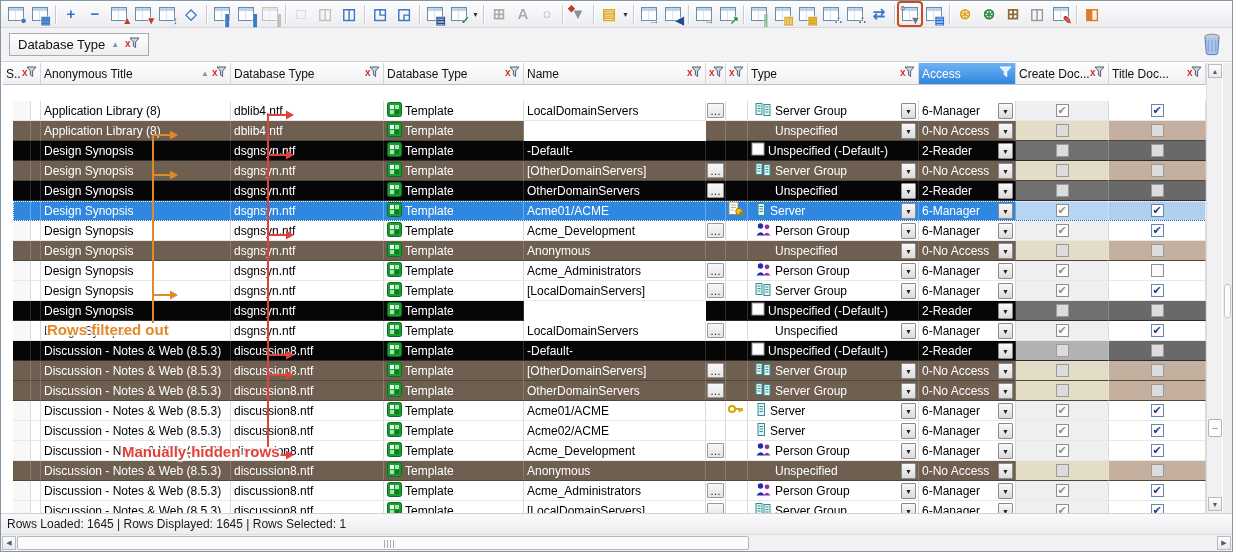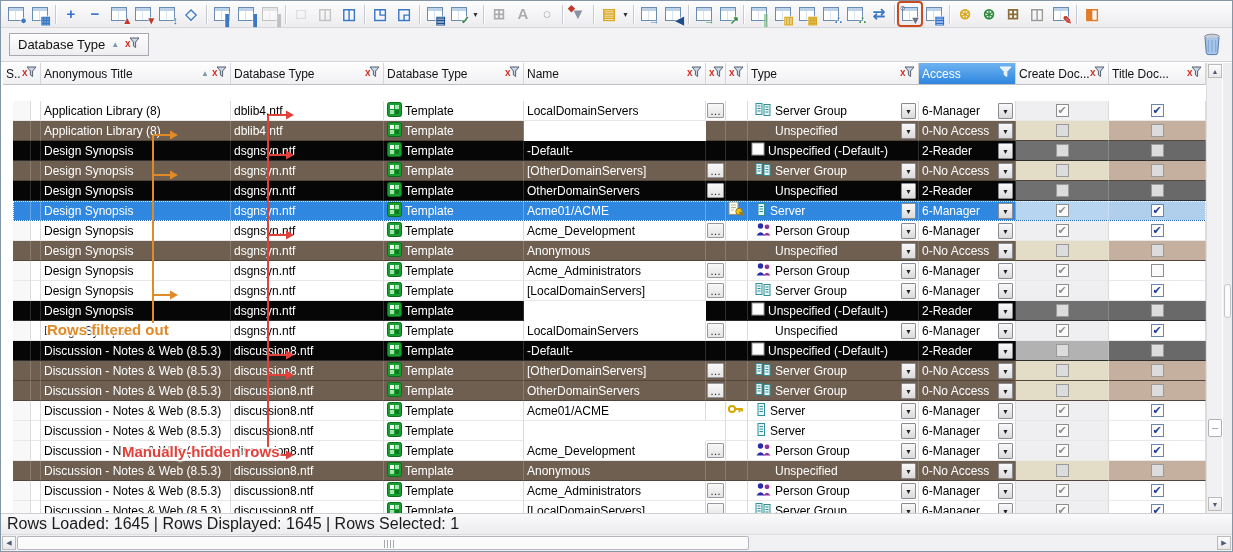--- a/index.html
+++ b/index.html
@@ -77,21 +77,21 @@
           border:1px solid #BBB;box-sizing:border-box;display:flex;align-items:center;justify-content:center;
           font-size:7px;color:#4B5B77;}
   .vs-thumb{position:absolute;left:1px;top:356px;width:14px;height:18px;background:#FDFDFD;
             border:1px solid #AFAFB7;border-radius:2px;box-sizing:border-box;}
   .vs-thumb::after{content:"";position:absolute;left:3px;right:3px;top:8px;border-top:1px solid #AAA;}
   .formscroll{position:absolute;left:1222px;top:62px;width:9px;height:450px;background:#EDEDF0;}
   .fs-thumb{position:absolute;left:1px;top:221px;width:7px;height:34px;background:#FBFBFB;
             border:1px solid #C4C4CA;border-radius:3px;box-sizing:border-box;}
   .statusbar{position:absolute;left:0;top:512px;width:100%;height:21px;box-sizing:border-box;
              background:linear-gradient(#FAFAFB,#ECECEF);border-top:1px solid #CFCFD4;
-             font-size:16px;color:#1A1A1A;display:flex;align-items:center;padding-left:6px;}
+             font-size:12px;color:#1A1A1A;display:flex;align-items:center;padding-left:6px;}
   .hscroll{position:absolute;left:0;top:533px;width:100%;height:18px;background:#F1F1F4;
            border-top:1px solid #DDD;box-sizing:border-box;}
   .hs-btn{position:absolute;top:1px;width:14px;height:14px;background:linear-gradient(#FCFCFC,#E8E8EC);
           border:1px solid #BBB;box-sizing:border-box;display:flex;align-items:center;justify-content:center;
           font-size:7px;color:#4B5B77;}
   .hs-thumb{position:absolute;left:16px;top:1px;width:732px;height:14px;background:#FBFBFB;
             border:1px solid #B5B5BD;border-radius:2px;box-sizing:border-box;}
   .hs-grip{position:absolute;left:366px;top:3px;width:12px;height:8px;
            background:repeating-linear-gradient(90deg,#A8A8B0 0 1px,rgba(0,0,0,0) 1px 3px);}
 </style>
@@ -983,20 +983,21 @@
         <div class="gcell" style="left: 383px; width: 140px;">
           <span><svg width="15" height="15" viewBox="0 0 15 15" style="flex:none">
               <rect x="0.5" y="0.5" width="14" height="14" rx="2" fill="#189E2E" stroke="#0B6E1C"></rect>
               <rect x="3" y="3" width="4" height="4" fill="#fff"></rect>
               <rect x="8" y="3" width="4" height="4" fill="#A9E2B2"></rect>
               <rect x="3" y="8" width="4" height="4" fill="#A9E2B2"></rect>
               <rect x="8" y="8" width="4" height="4" fill="#0E7A20"></rect>
             </svg></span>
           <span class="typelabel">Template</span>
         </div>
+        <div class="gcell" style="left: 523px; width: 182px;">Acme02/ACME</div>
         <div class="gcell" style="left: 705px; width: 20px; padding: 0px 1px;"></div>
         <div class="gcell" style="left: 725px; width: 22px; padding: 0px 1px;"></div>
         <div class="gcell" style="left: 747px; width: 171px; position: absolute;">
           <span style="margin-left: 4px;"><svg width="12" height="15" viewBox="0 0 12 15" style="flex:none">
               <rect x="3" y="1.5" width="6.5" height="12" fill="#E9F5F5" stroke="#2E8F96"></rect>
               <path d="M4.5 4.5h3.5M4.5 7h3.5M4.5 9.5h3.5" stroke="#2E8F96"></path>
             </svg></span>
           <span class="typelabel">Server</span>
           <span class="dd-btn">▼</span>
         </div>

